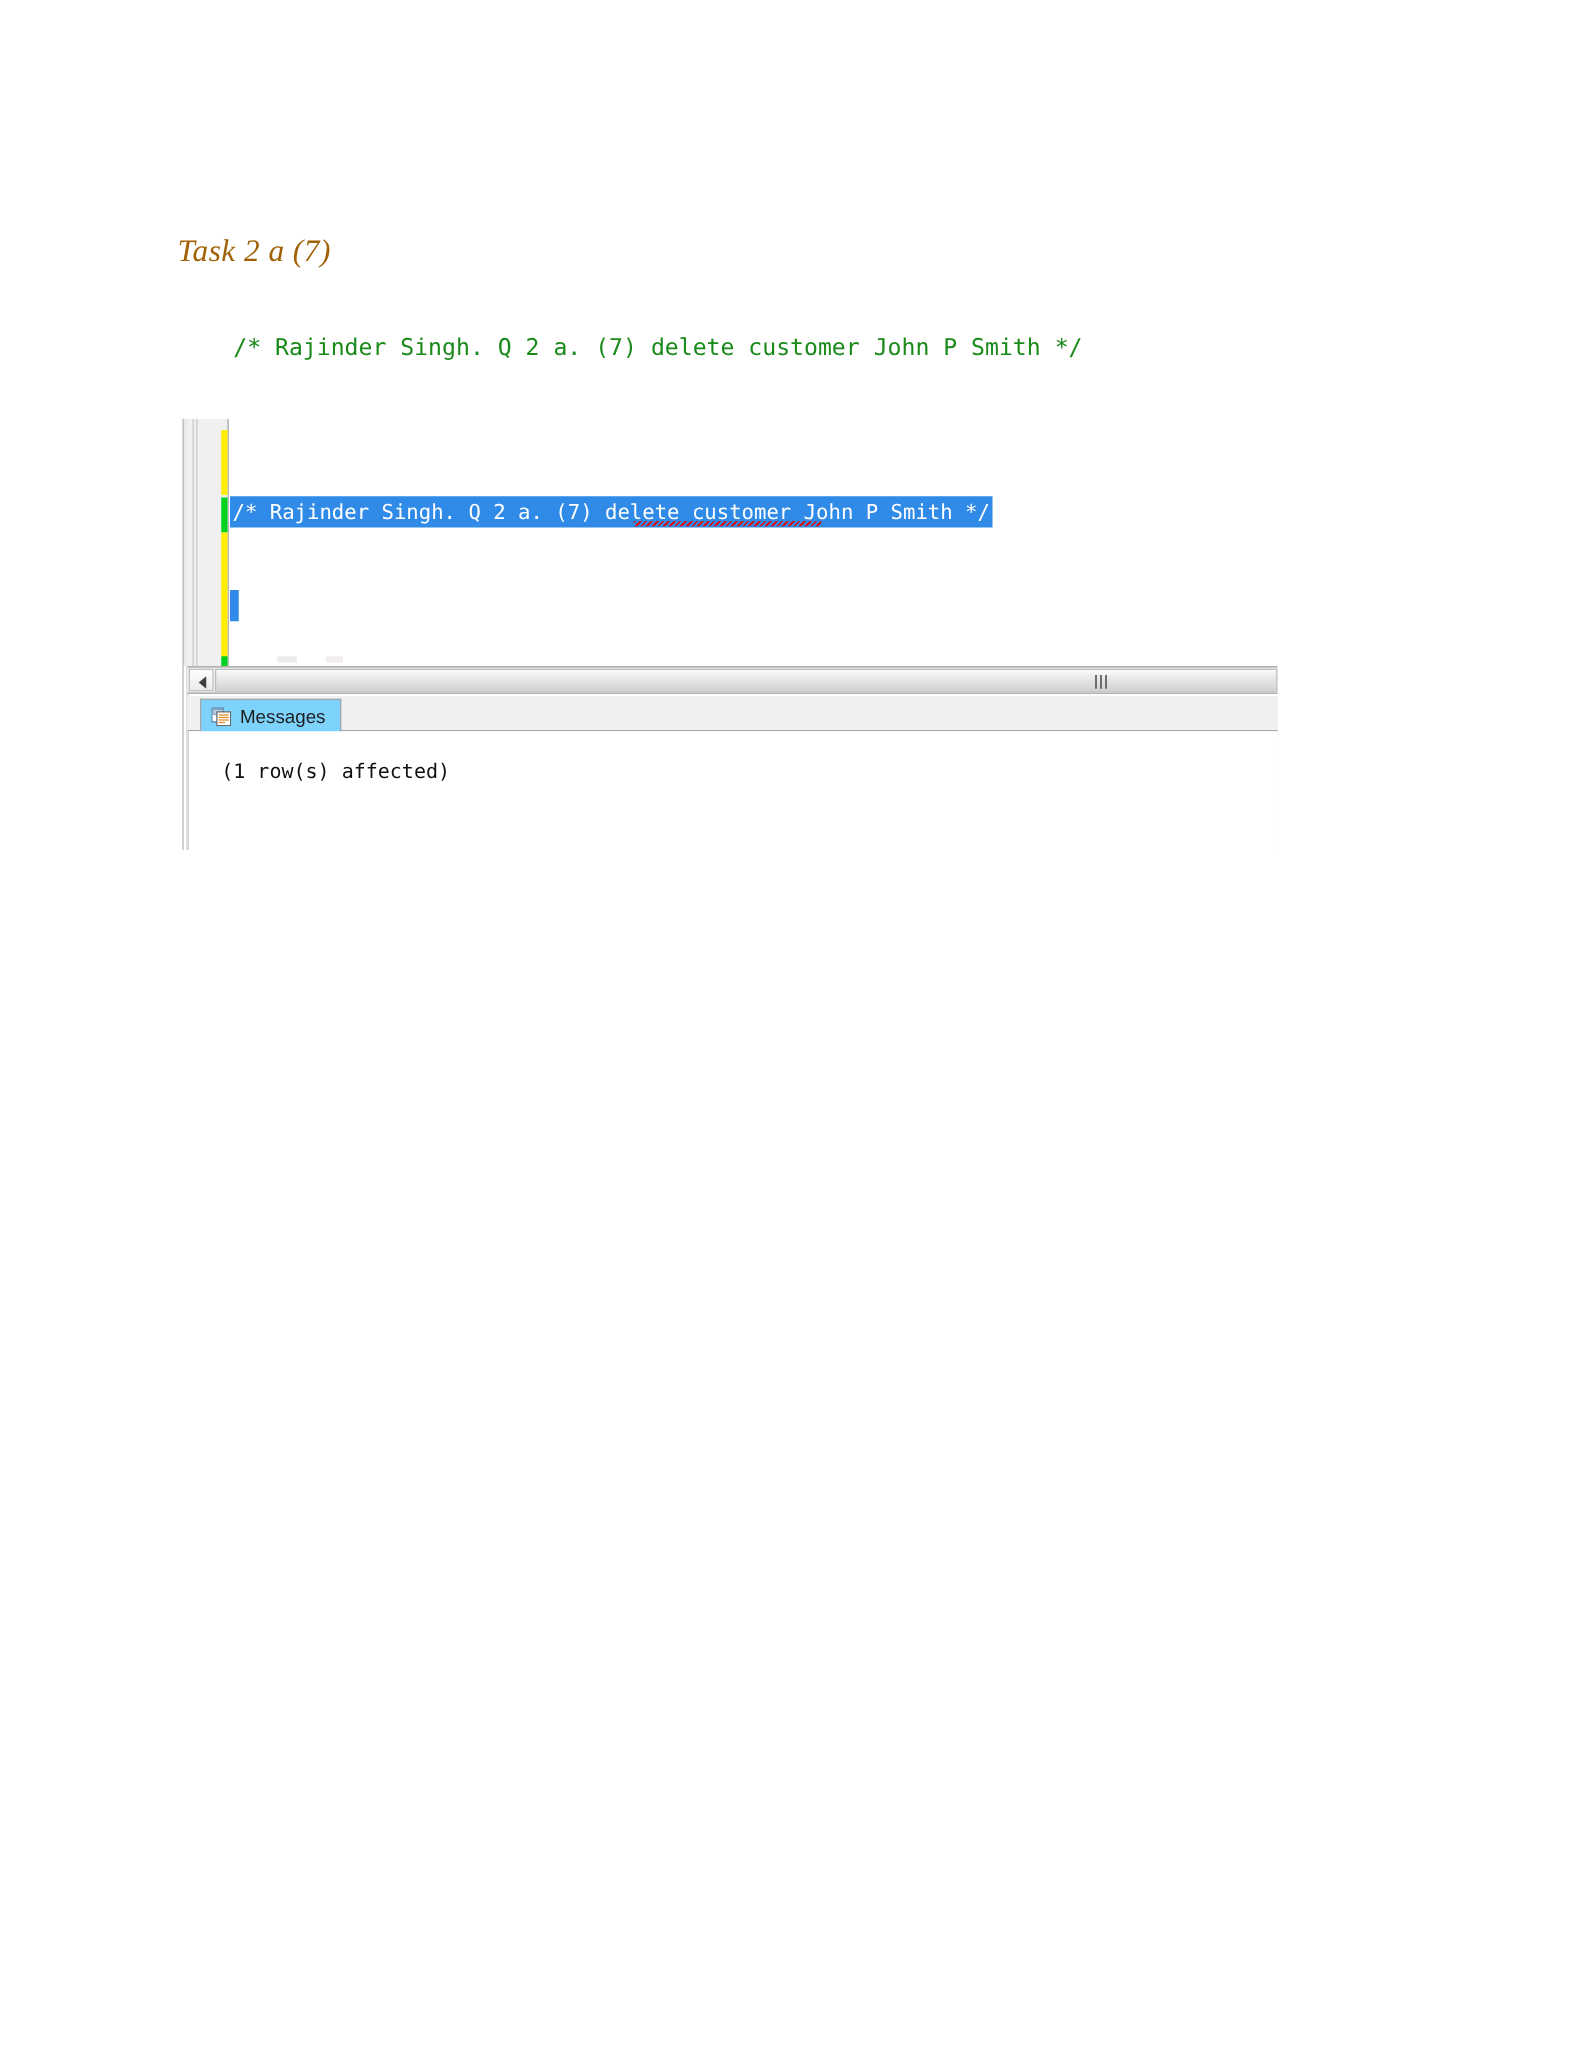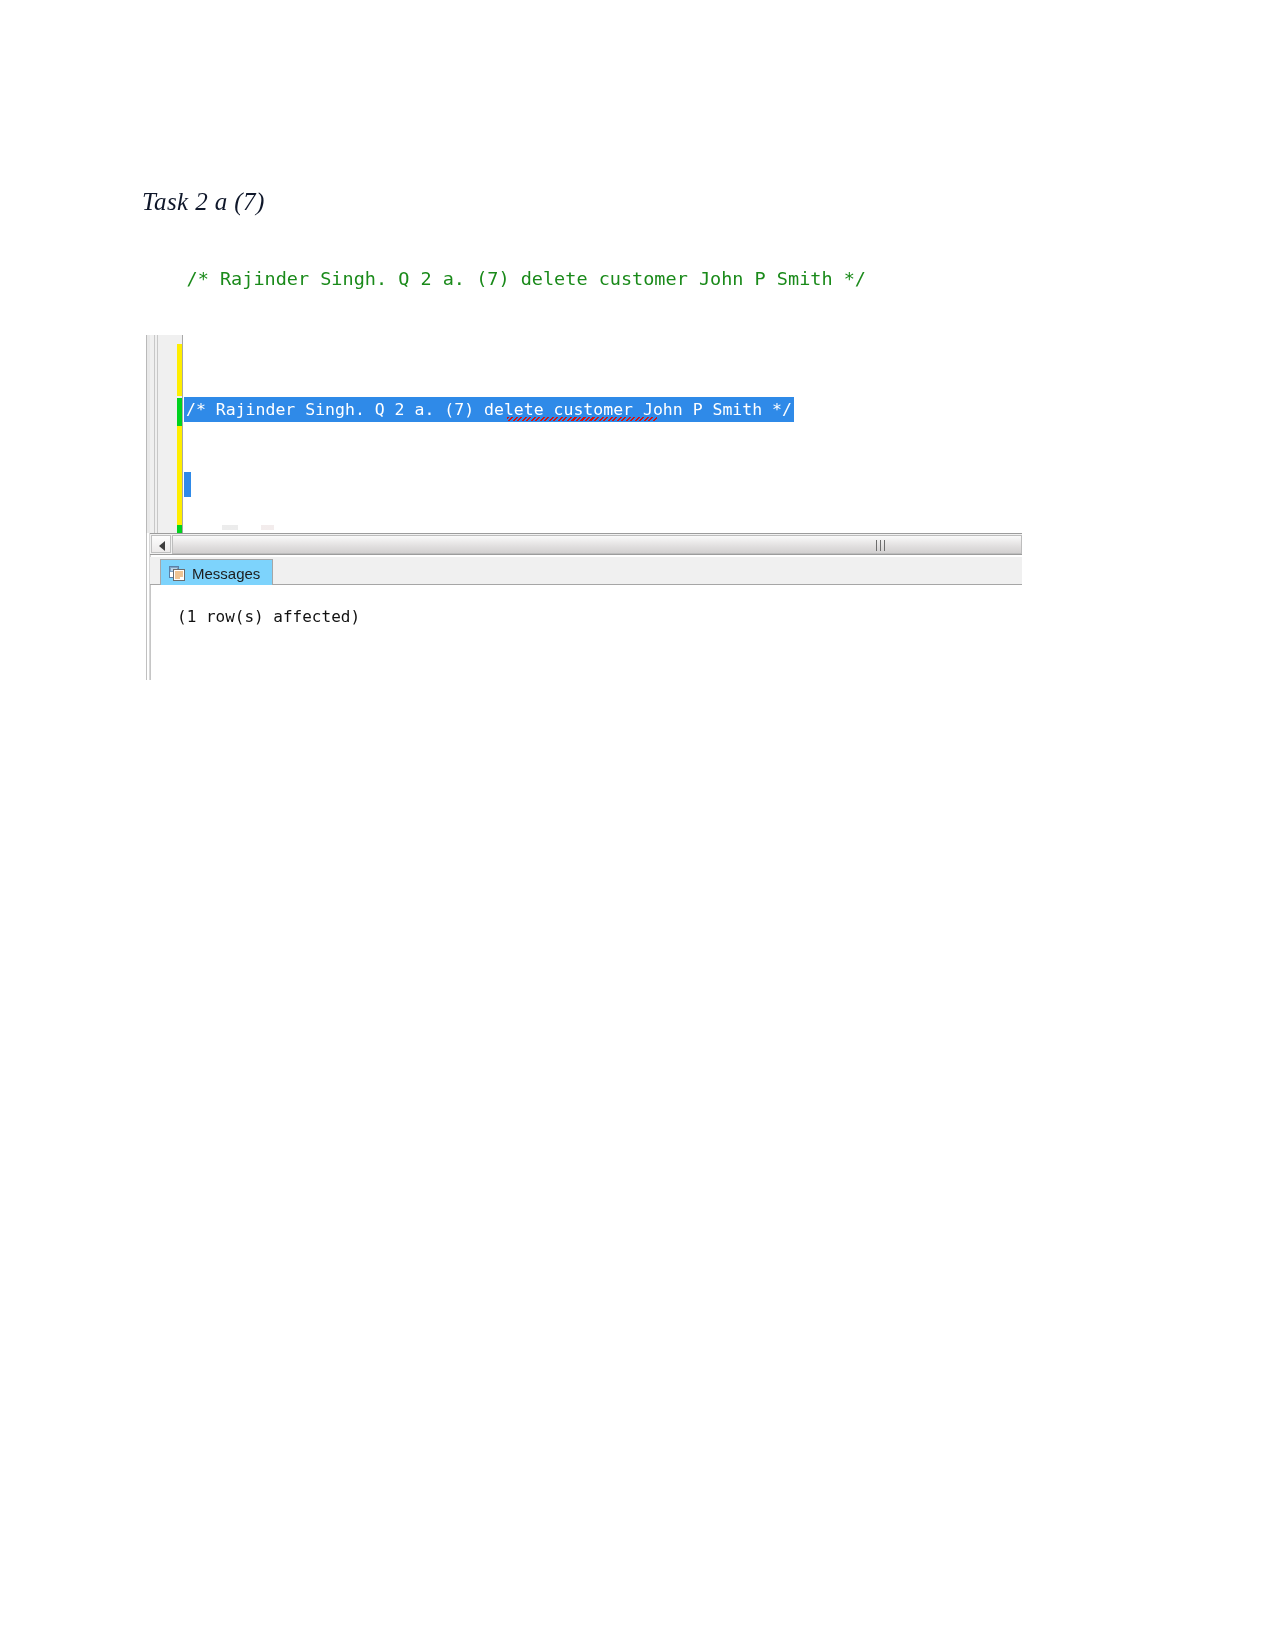--- a/index.html
+++ b/index.html
@@ -20,21 +20,21 @@
     position: absolute;
     left: 142px;
     top: 188px;
     width: 960px;
   }
 
   .heading {
     font-family: "Liberation Serif", serif;
     font-style: italic;
     font-size: 25px;
-    color: #0f172a;
+    color: #a16207;
     letter-spacing: 0.4px;
     margin: 0 0 28px 0;
     line-height: 1.1;
     white-space: pre;
   }
 
   .codeline {
     font-family: "DejaVu Sans Mono", monospace;
     font-size: 18.5px;
     line-height: 1.25;

